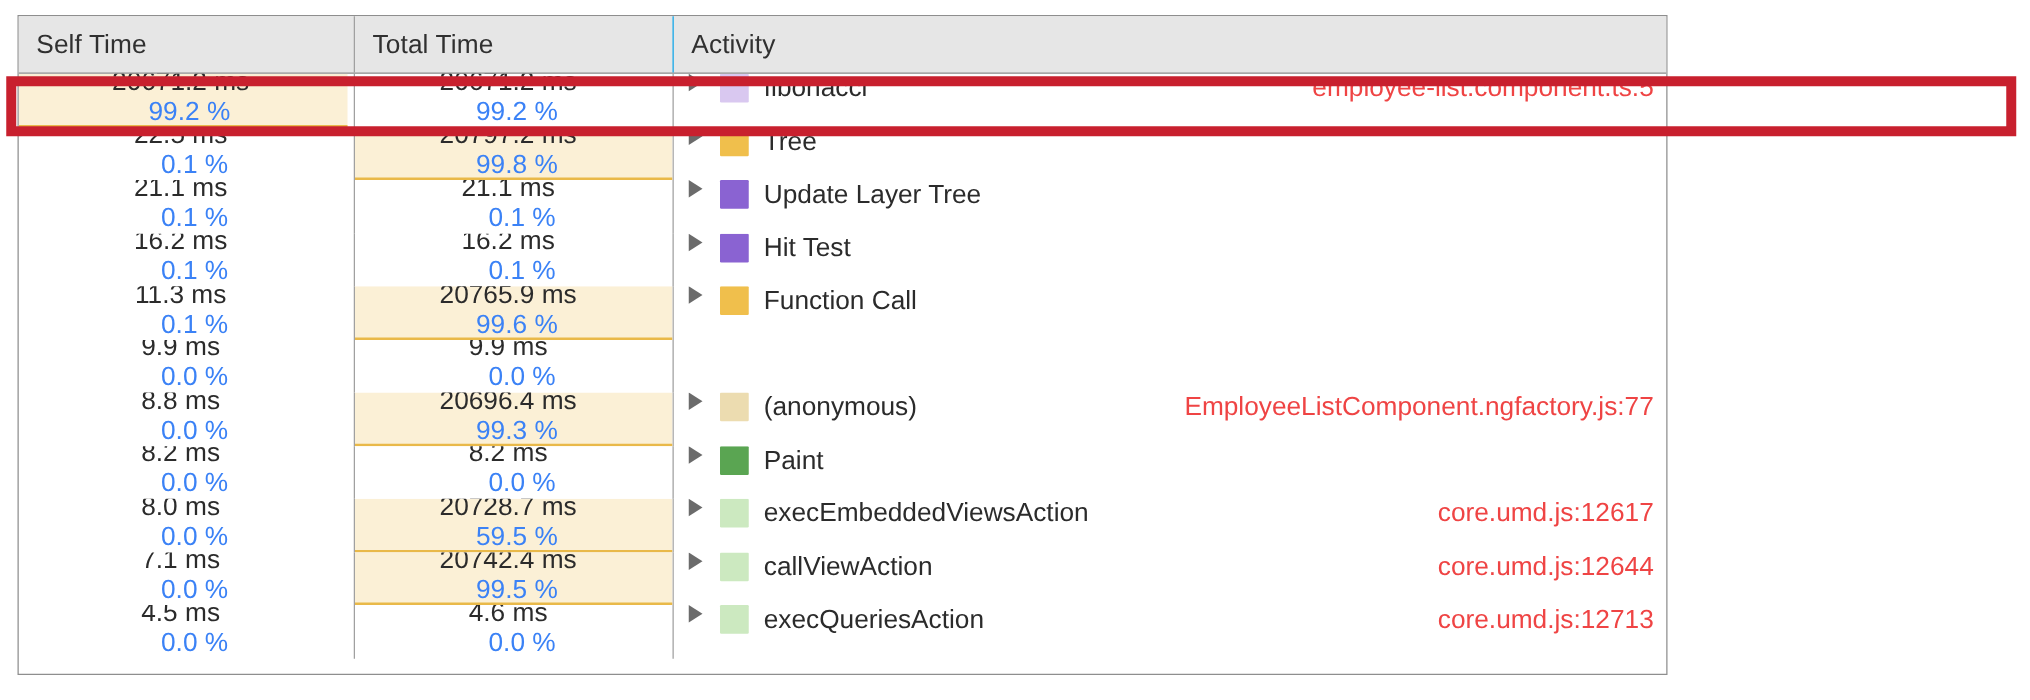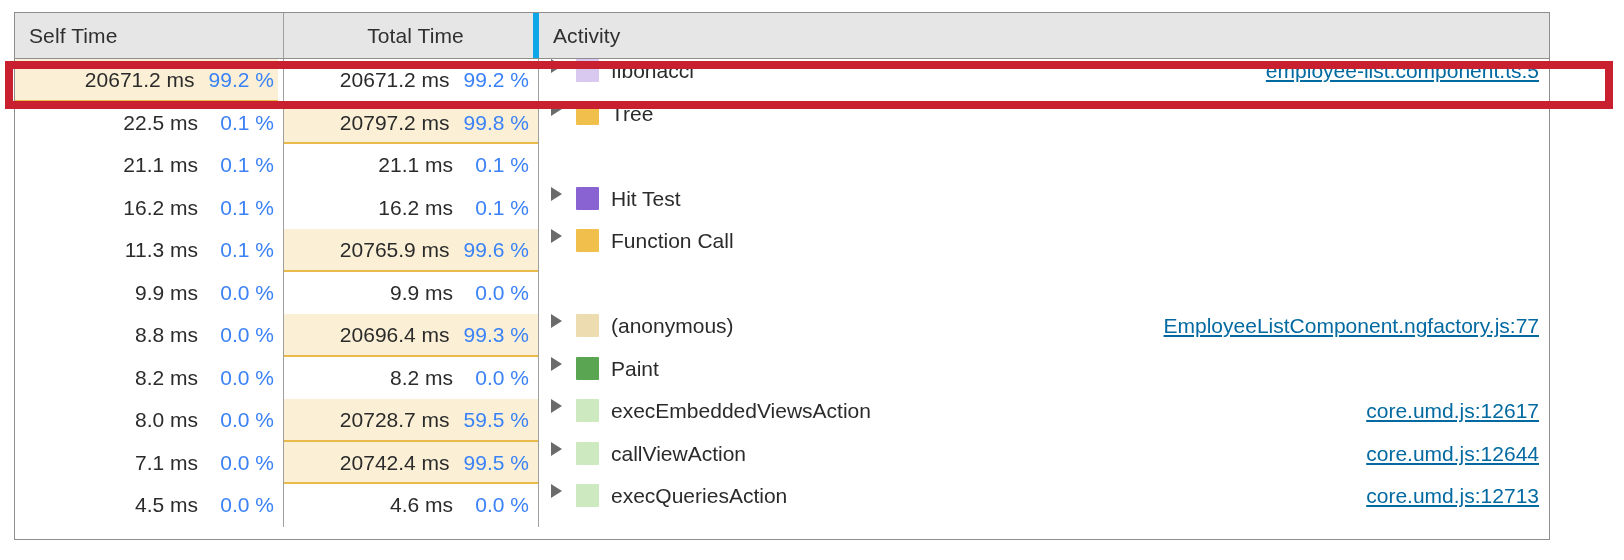--- a/index.html
+++ b/index.html
@@ -8,21 +8,21 @@
     background:#ffffff;
     font-family:"Liberation Sans","DejaVu Sans",sans-serif;
     overflow:hidden;
     position:relative;
   }
 
   
   #perf-table{
     position:absolute;
     left:14px; top:12px;
-    width:1536px;        
+    width:1320px;        
     height:528px;
     box-sizing:border-box;
     border:1px solid #8e8e8e;
     background:#ffffff;
   }
 
   
   .thead{
     display:flex;
     height:46px;
@@ -32,39 +32,40 @@
   }
   .th{
     box-sizing:border-box;
     display:flex;align-items:center;
     font-size:21px;
     color:#303030;
     padding-left:14px;
     letter-spacing:.1px;
   }
   .th.self  { width:269px; border-right:1px solid #a0a0a0; }
-  .th.total { width:255px; border-right:6px solid #0ea5e9;justify-content:center; }
+  .th.total { width:255px; border-right:1px solid #0ea5e9; }
   .th.act   { flex:1; }
 
   
   .tbody{ }
   .row{
     display:flex;
     height:42.5px;
     box-sizing:border-box;
   }
 
   
   .cell-self, .cell-total{
     box-sizing:border-box;
     position:relative;
     display:flex;align-items:center;justify-content:flex-end;
     font-size:21px;
     color:#2b2b2b;
     overflow:hidden;
+    flex-direction:column;
   }
   .cell-self { width:269px; border-right:1px solid #a0a0a0; padding-right:9px;}
   .cell-total{ width:255px; border-right:1px solid #a0a0a0; padding-right:9px;}
 
   
   .bar{
     position:absolute;
     left:0; top:0; bottom:0;
     background:#fbf0d6;
     border-bottom:2px solid #e9b949;
@@ -97,22 +98,21 @@
   .swatch.dotted{
     background-image:radial-gradient(rgba(255,255,255,.75) 1px, transparent 1.1px);
     background-size:5px 5px;
   }
   .act-label{
     font-size:21px;color:#2b2b2b;white-space:nowrap;
   }
   .spacer{flex:1;}
   .src-link{
     font-size:21px;
-    color:#0369a1;
-    text-decoration:underline;
+    color:#ef4444;
     white-space:nowrap;
     cursor:pointer;
   }
 
   
   #highlight-box{
     position:absolute;
     left:5px; top:61px;
     width:1608px; height:48px;
     box-sizing:border-box;
@@ -176,20 +176,26 @@
       </div>
       <div class="row">
         <div class="cell-self">
           <span class="ms">21.1 ms</span>
           <span class="pct">0.1 %</span>
         </div>
         <div class="cell-total">
           <span class="ms">21.1 ms</span>
           <span class="pct">0.1 %</span>
         </div>
+        <div class="cell-act">
+          <span class="tri"></span>
+          <span class="swatch" style="background: rgb(138, 99, 210);"></span>
+          <span class="act-label">Update Layer Tree</span>
+          <span class="spacer"></span>
+        </div>
       </div>
       <div class="row">
         <div class="cell-self">
           <span class="ms">16.2 ms</span>
           <span class="pct">0.1 %</span>
         </div>
         <div class="cell-total">
           <span class="ms">16.2 ms</span>
           <span class="pct">0.1 %</span>
         </div>

